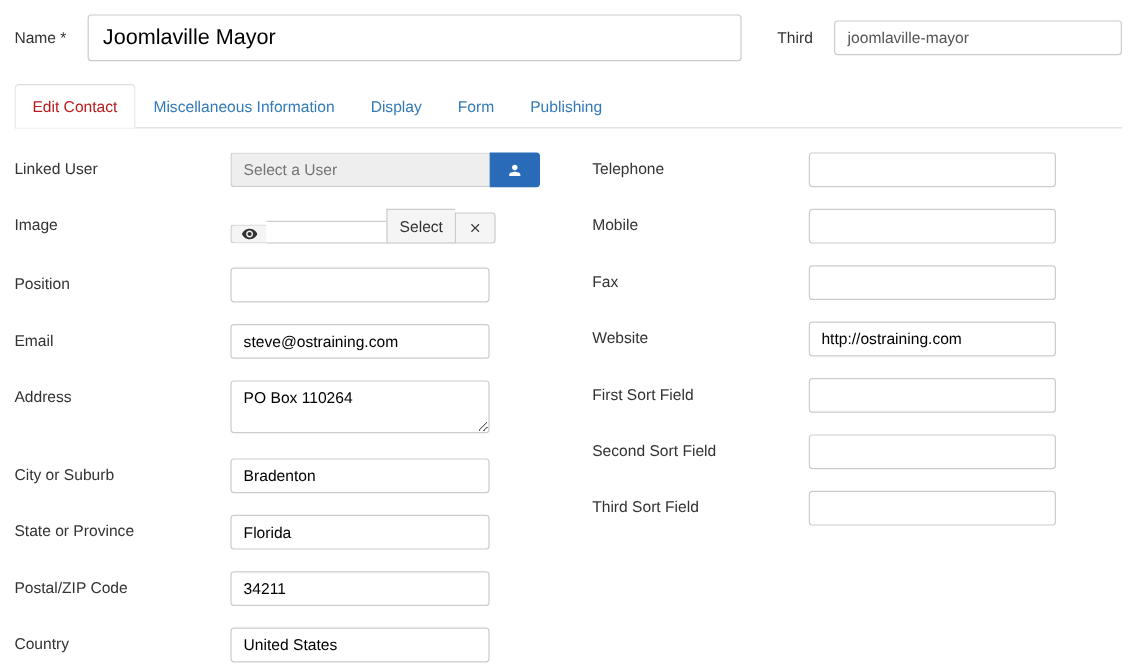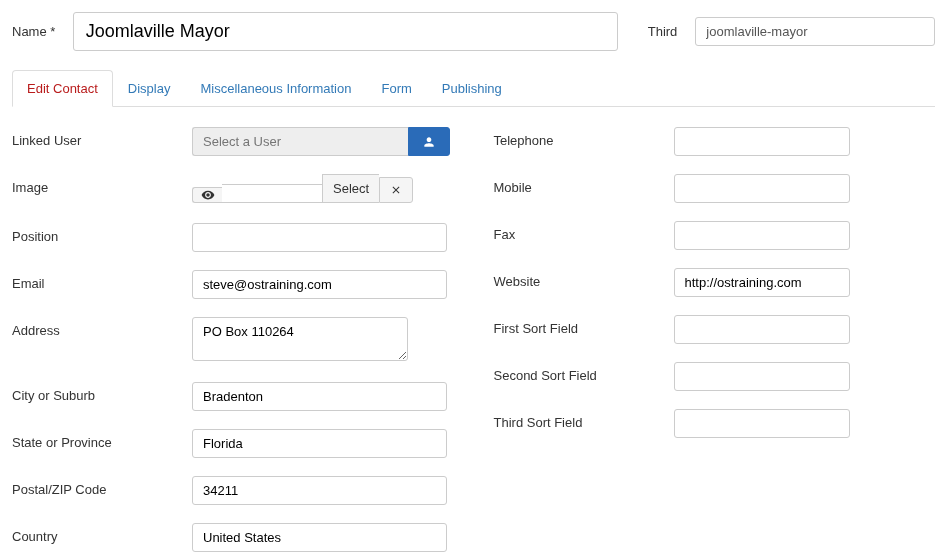--- a/index.html
+++ b/index.html
@@ -50,21 +50,21 @@
     border-bottom: 1px solid #fff;
     border-radius: 4px 4px 0 0;
     background: #fff;
   }
   .columns { display: flex; gap: 40px; }
   .col { flex: 1; }
   .field-row { display: flex; align-items: flex-start; margin-bottom: 18px; }
   .field-label { width: 180px; padding-top: 6px; color: #333; }
   .field-control { flex: 1; }
   input[type=text].std, .std-input {
-    width: 255px;
+    width: 216px;
     padding: 6px 10px;
     border: 1px solid #ccc;
     border-radius: 3px;
     font-size: 13px;
   }
   textarea.std {
     width: 216px;
     height: 44px;
     padding: 6px 10px;
     border: 1px solid #ccc;
@@ -120,37 +120,37 @@
     border: 1px solid #ccc;
     background: #f5f5f5;
     padding: 6px 10px;
     font-size: 13px;
     cursor: pointer;
     display: flex;
     align-items: center;
   }
   .image-select-btn { border-right: none; }
   .image-clear-btn { border-radius: 0 3px 3px 0; font-weight: bold; }
-  .col-right .field-control input[type=text].std { width: 176px; }
+  .col-right .field-control input[type=text].std { width: 206px; }
 </style>
 </head>
 <body>
 
 <div class="top-row">
   <span class="label">Name *</span>
   <input type="text" class="name-input" value="Joomlaville Mayor" style="">
   <span class="alias-label">Third</span>
   <input type="text" class="alias-input" value="joomlaville-mayor" style="">
 </div>
 
 <div class="tabs">
   <ul>
     <li class="active">Edit Contact</li>
+    <li>Miscellaneous Information</li>
     <li>Display</li>
-    <li>Miscellaneous Information</li>
     <li>Form</li>
     <li>Publishing</li>
   </ul>
 </div>
 
 <div class="columns">
   <div class="col col-left">
 
     <div class="field-row">
       <div class="field-label">Linked User</div>

